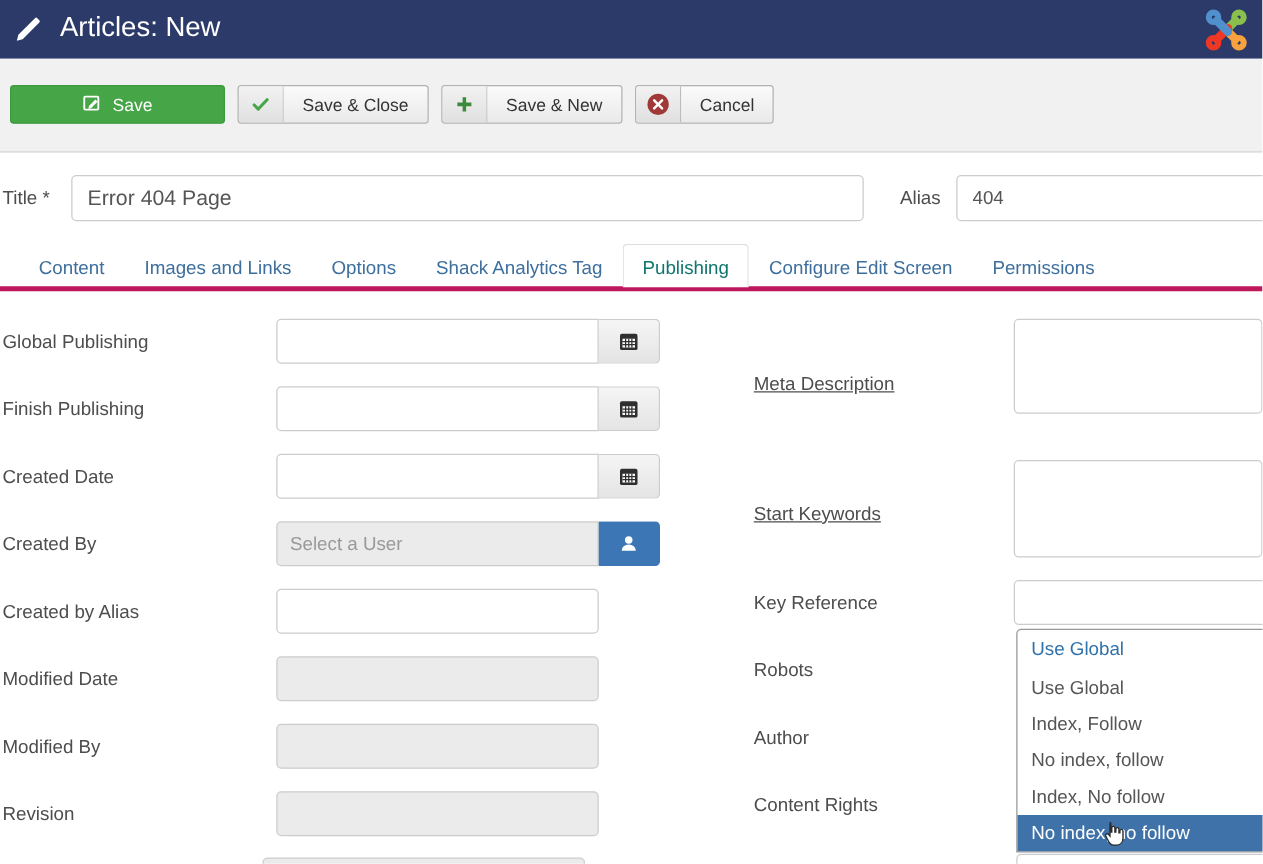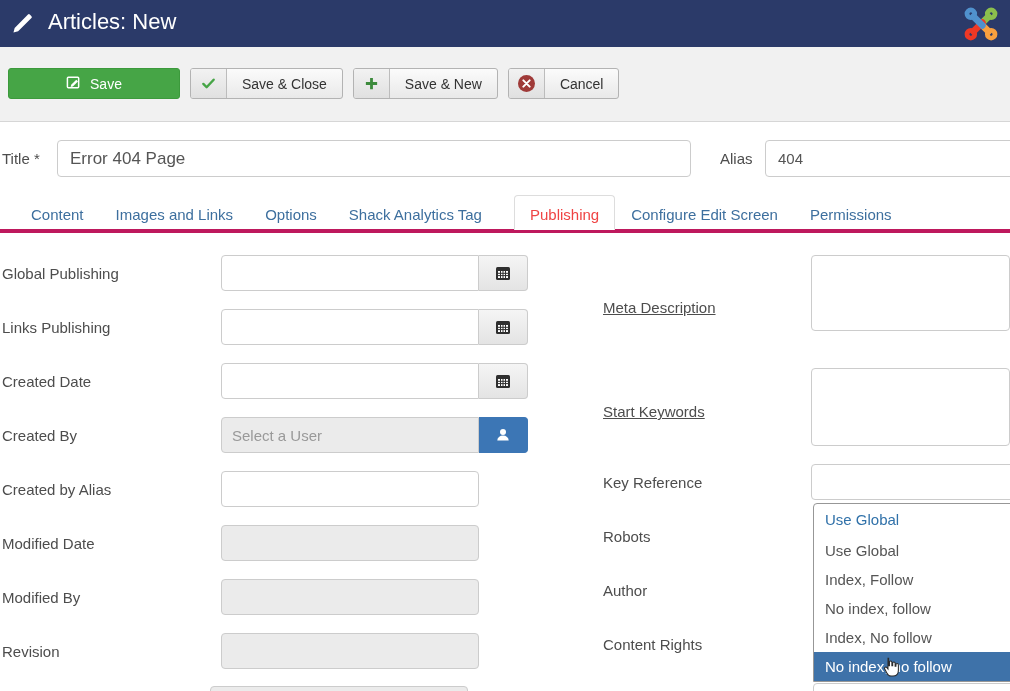--- a/index.html
+++ b/index.html
@@ -38,22 +38,22 @@
   .alias-label { position:absolute; left:720px; top:150px; }
   .alias-input { position:absolute; left:765px; top:140px; width:300px; height:37px;
     border:1px solid #ccc; border-radius:4px; padding:0 12px; font-size:15px; color:#555;
     font-family:"Liberation Sans",sans-serif; }
 
   
   .tabs { position:absolute; top:195px; left:0; width:1010px; height:38px;
     display:flex; list-style:none; padding-left:15px; border-bottom:4px solid #be185d; }
   .tab { padding:10px 15px; font-size:15px; color:#3d6f9e; cursor:pointer; white-space:nowrap;
     margin-bottom:-1px; border:1px solid transparent; }
-  .tab.active { background:#fff; color:#ef4444; border-color:#ddd; border-bottom-color:#fff;
-    border-radius:4px 4px 0 0;margin-left:16px; }
+  .tab.active { background:#fff; color:#0f766e; border-color:#ddd; border-bottom-color:#fff;
+    border-radius:4px 4px 0 0; }
 
   
   .col-left { position:absolute; top:255px; left:0; width:530px; }
   .col-right { position:absolute; top:255px; left:601px; width:409px; }
   .frow { display:flex; align-items:center; margin-bottom:18px; }
   .frow.ta { align-items:center;text-decoration:underline; }
   .frow .lbl { width:210px; padding-left:2px; font-size:15px; color:#4d4d4d; flex:none; }
   .frow.ta .lbl { padding-top:9px; }
   .lblr { width:212px; }
   .ctrl { display:flex; }
@@ -189,21 +189,21 @@
         <svg width="16" height="16" viewBox="0 0 16 16">
           <rect x="1" y="2" width="14" height="13" rx="1.5" fill="#2f2f2f"></rect>
           <rect x="3" y="6" width="10" height="7" fill="#fff"></rect>
           <path d="M3 8.3 H13 M3 10.6 H13 M5.5 6 V13 M8 6 V13 M10.5 6 V13" stroke="#2f2f2f" stroke-width="1"></path>
         </svg>
       </span>
     </span>
   </div>
 
   <div class="frow">
-    <span class="lbl">Links Publishing</span>
+    <span class="lbl">Finish Publishing</span>
     <span class="ctrl">
       <input class="inp w grouped" type="text" value="" style="">
       <span class="addon-btn">
         <svg width="16" height="16" viewBox="0 0 16 16">
           <rect x="1" y="2" width="14" height="13" rx="1.5" fill="#2f2f2f"></rect>
           <rect x="3" y="6" width="10" height="7" fill="#fff"></rect>
           <path d="M3 8.3 H13 M3 10.6 H13 M5.5 6 V13 M8 6 V13 M10.5 6 V13" stroke="#2f2f2f" stroke-width="1"></path>
         </svg>
       </span>
     </span>

